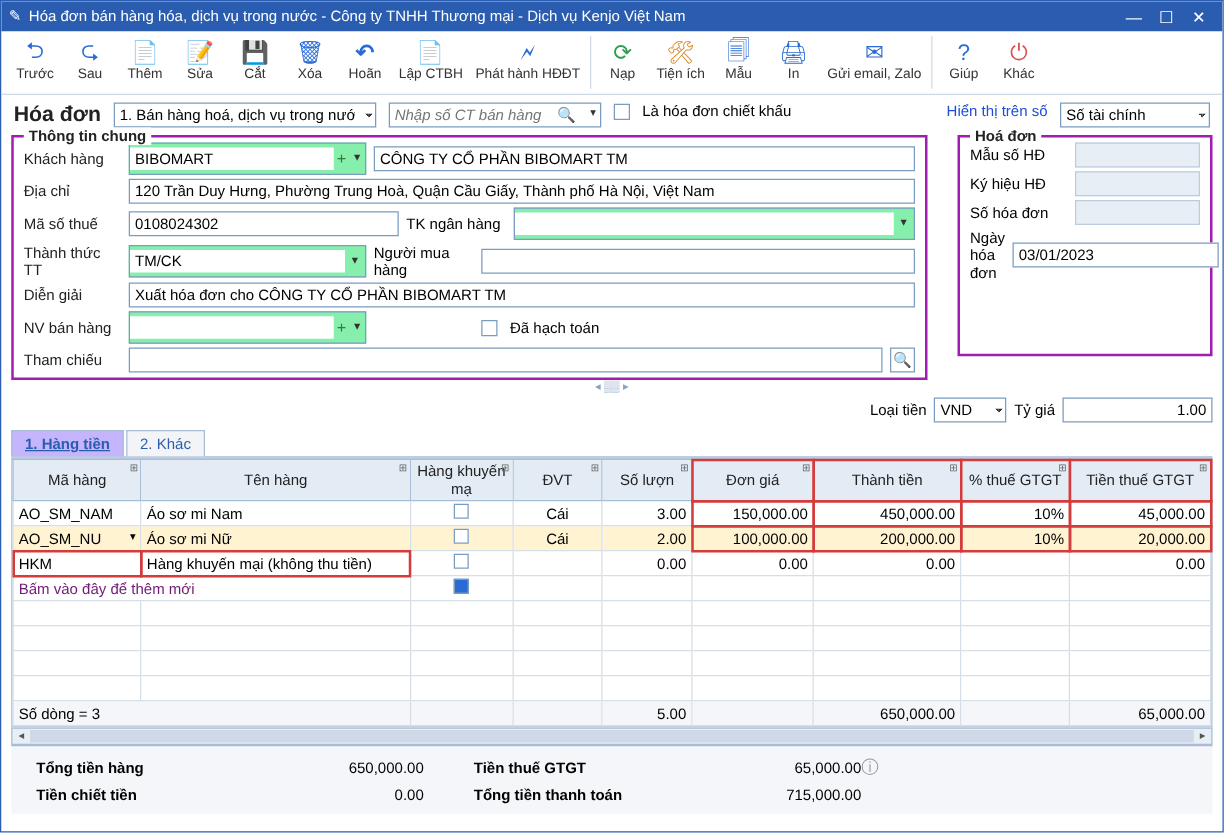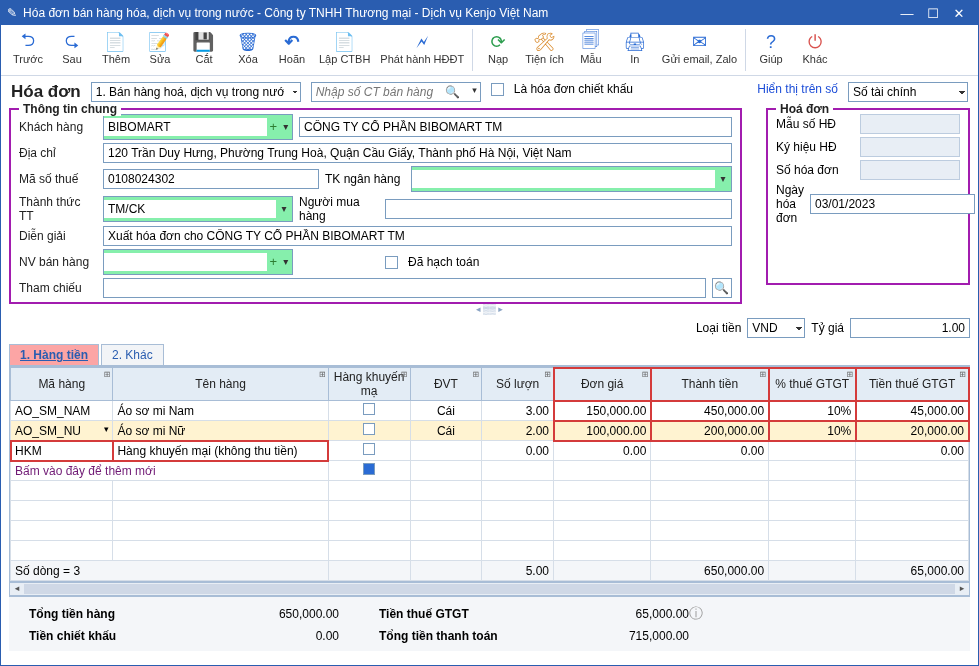--- a/index.html
+++ b/index.html
@@ -30,21 +30,21 @@
 .combo{display:flex;align-items:center;border:1px solid #7a9cbf;height:26px;background:#86efac}
 .combo input{border:none;height:18px;padding:0 4px;flex:1;outline:none}
 .cbtn{width:16px;text-align:center;color:#2e7d32;cursor:pointer;font-size:13px;line-height:18px}
 .cbtn.dd{color:#333;font-size:10px}
 .readonly{background:#e8eef5;border:1px solid #bcccdf;height:20px}
 .panels{display:flex;gap:8px;padding:0 0 0 0}
 .leftpanel{flex:1}
 .rightpanel{width:220px}
 .tabs{display:flex;border-bottom:1px solid #a8bdd6;margin:6px 8px 0}
 .tab{padding:3px 10px;border:1px solid #a8bdd6;border-bottom:none;background:#f2f4f7;margin-right:2px;cursor:pointer;color:#2a5db0}
-.tab.active{background:#fca5a5;font-weight:bold;text-decoration:underline}
+.tab.active{background:#c4b5fd;font-weight:bold;text-decoration:underline}
 .gridwrap{margin:0 8px;border:1px solid #a8bdd6}
 table.grid{width:100%;border-collapse:collapse;table-layout:fixed}
 .grid th{background:#e3ecf5;border:1px solid #a8bdd6;padding:2px 4px;font-weight:normal;color:#222;position:relative;font-size:11px}
 .grid th .pin{position:absolute;right:2px;top:2px;font-size:8px;color:#666}
 .grid td{border:1px solid #d6dee8;padding:2px 4px;height:20px;white-space:nowrap;overflow:hidden}
 .grid .num{text-align:right}
 .grid .ctr{text-align:center}
 .grid tr.hl td{background:#fff3d1}
 .grid .chk{display:inline-block;width:12px;height:12px;border:1px solid #7a9cbf;background:#fff}
 .grid .chk.on{background:#2a6bd4}
@@ -395,19 +395,19 @@
     <span class="arr r">▸</span>
   </div>
 
 <div class="footer">
   <span class="fl">Tổng tiền hàng</span>
   <span class="fv">650,000.00</span>
   <span></span>
   <span class="fl">Tiền thuế GTGT</span>
   <span class="fv">65,000.00</span>
   <span class="info">ⓘ</span>
-  <span class="fl">Tiền chiết khấu</span>
+  <span class="fl">Tiền chiết tiền</span>
   <span class="fv">0.00</span>
   <span></span>
   <span class="fl">Tổng tiền thanh toán</span>
   <span class="fv">715,000.00</span>
   <span></span>
 </div>
 
 </body></html>

